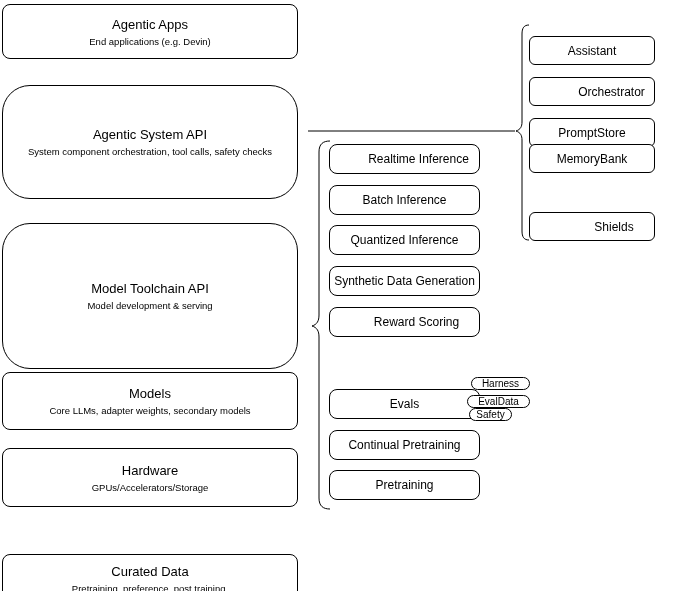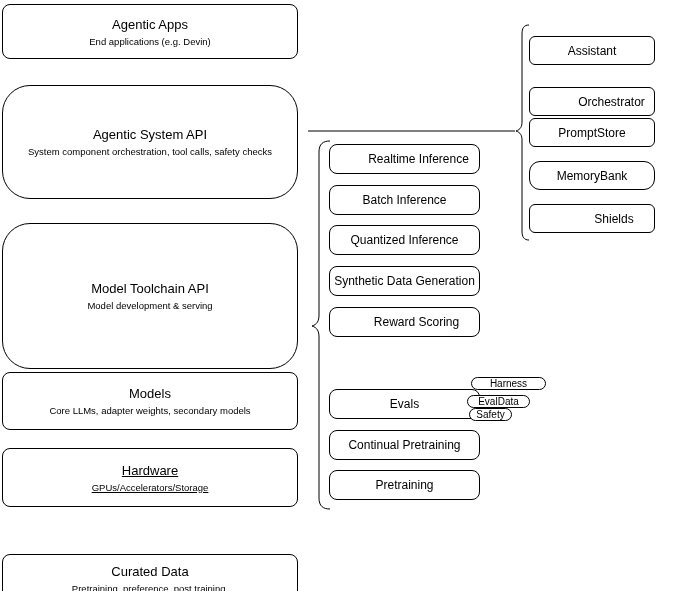--- a/index.html
+++ b/index.html
@@ -60,41 +60,41 @@
     <div class="subtitle">System component orchestration, tool calls, safety checks</div>
   </div>
   <div class="node lbox bigr" style="top:223px;height:146px;">
     <div class="title">Model Toolchain API</div>
     <div class="subtitle">Model development &amp; serving</div>
   </div>
   <div class="node lbox" style="top:372px;height:58px;">
     <div class="title">Models</div>
     <div class="subtitle">Core LLMs, adapter weights, secondary models</div>
   </div>
-  <div class="node lbox" style="top:448px;height:59px;text-decoration:underline;">
+  <div class="node lbox" style="top:448px;height:59px;">
     <div class="title">Hardware</div>
     <div class="subtitle">GPUs/Accelerators/Storage</div>
   </div>
   <div class="node lbox" style="top:554px;height:50px;">
     <div class="title">Curated Data</div>
     <div class="subtitle">Pretraining, preference, post training.</div>
   </div>
 
   <div class="node mbox" style="top:144px;padding-left:28px;">Realtime Inference</div>
   <div class="node mbox" style="top:185px;">Batch Inference</div>
   <div class="node mbox" style="top:225px;">Quantized Inference</div>
   <div class="node mbox" style="top:266px;">Synthetic Data Generation</div>
   <div class="node mbox" style="top:307px;padding-left:24px;">Reward Scoring</div>
   <div class="node mbox" style="top:389px;">Evals</div>
   <div class="node mbox" style="top:430px;">Continual Pretraining</div>
   <div class="node mbox" style="top:470px;">Pretraining</div>
 
-  <div class="pill" style="left:471px;top:377px;width:75px;height:13px;">Harness</div>
+  <div class="pill" style="left:471px;top:377px;width:59px;height:13px;">Harness</div>
   <div class="pill" style="left:467px;top:395px;width:63px;height:13px;">EvalData</div>
   <div class="pill" style="left:469px;top:408px;width:43px;height:13px;">Safety</div>
 
   <div class="node rbox" style="top:36px;">Assistant</div>
-  <div class="node rbox" style="top:87px;padding-left:39px;">Orchestrator</div>
+  <div class="node rbox" style="top:77px;padding-left:39px;">Orchestrator</div>
   <div class="node rbox" style="top:118px;">PromptStore</div>
-  <div class="node rbox" style="top:161px;border-radius:11px;">MemoryBank</div>
-  <div class="node rbox" style="top:204px;padding-left:44px;">Shields</div>
+  <div class="node rbox" style="top:144px;">MemoryBank</div>
+  <div class="node rbox" style="top:212px;padding-left:44px;">Shields</div>
 
 </div>
 
 </body></html>

